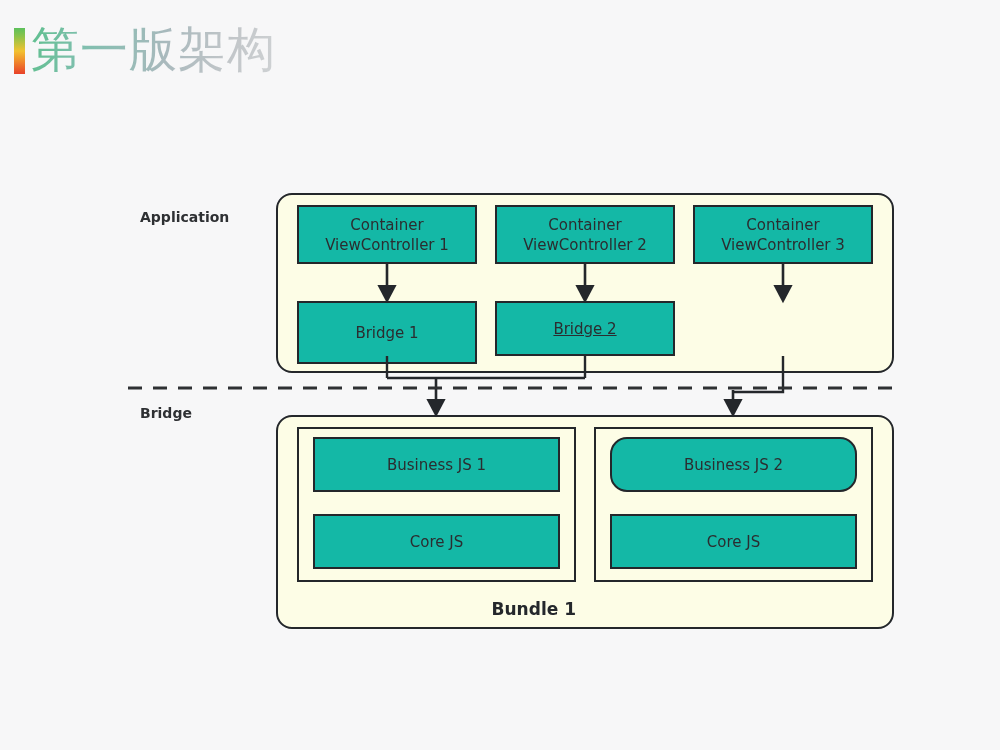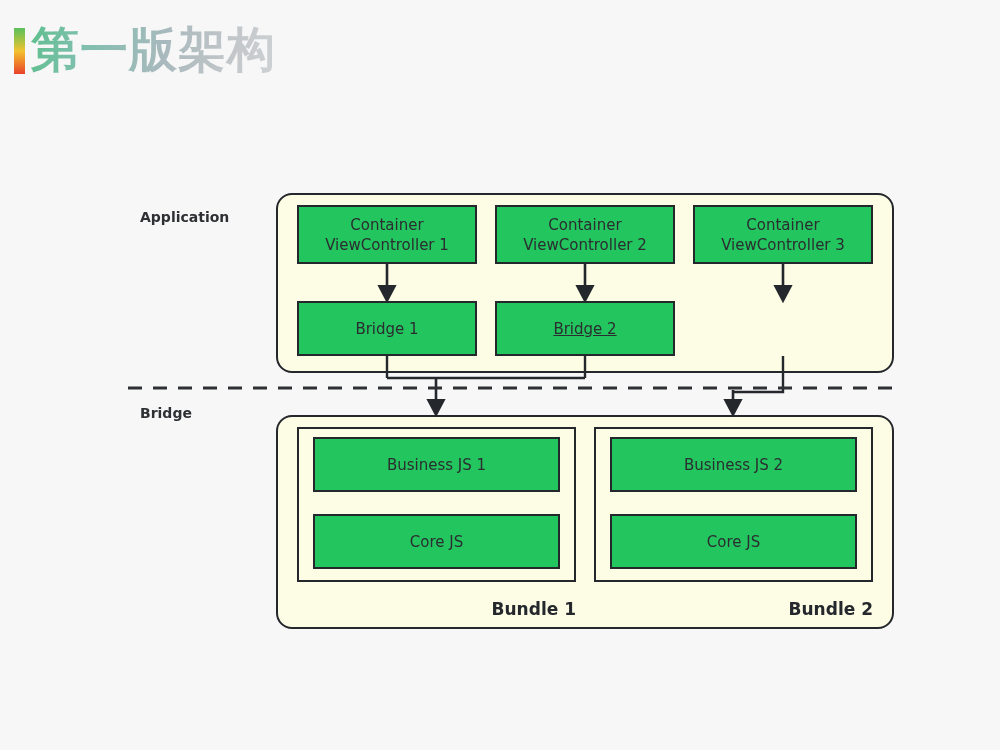--- a/index.html
+++ b/index.html
@@ -24,21 +24,21 @@
   .logo-bar {
     position: absolute;
     left: 14px; top: 28px;
     width: 11px; height: 46px;
     background: linear-gradient(to bottom, #5cc05c 0%, #8bc34a 18%, #f2c230 50%, #f08a2b 72%, #e8412a 100%);
   }
   .slide-title {
     position: absolute;
     left: 31px; top: 18px;
     font-size: 48px;
-    font-weight: 700;
+    font-weight: 400;
     letter-spacing: 1px;
     line-height: 62px;
     white-space: nowrap;
     background: linear-gradient(100deg, #5fbf8e 0%, #7fbfae 22%, #a9b9bd 55%, #c2c6c9 80%, #cfd2d4 100%);
     -webkit-background-clip: text;
     background-clip: text;
     color: transparent;
     -webkit-text-fill-color: transparent;
   }
   .apmcon {
@@ -75,21 +75,21 @@
   .group-round {
     position: absolute;
     background: #fdfde6;
     border: 2px solid #24272b;
     border-radius: 16px;
     box-sizing: border-box;
   }
   
   .node {
     position: absolute;
-    background: #22c55e;
+    background: #14b8a6;
     border: 2px solid #24272b;
     box-sizing: border-box;
     display: flex;
     align-items: center;
     justify-content: center;
     text-align: center;
     font-size: 15px;
     color: #2b2d30;
     line-height: 20px;
   }
@@ -143,46 +143,45 @@
       <span>ViewController 2</span>
     </span>
   </div>
   <div class="node" style="left:693px; top:205px; width:180px; height:59px;">
     <span>
       <span>Container</span><br>
       <span>ViewController 3</span>
     </span>
   </div>
 
-  <div class="node" style="left:297px; top:301px; width:180px; height:55px;">
+  <div class="node" style="left:297px; top:301px; width:180px; height:63px;">
     <span>Bridge 1</span>
   </div>
   <div class="node" style="left:495px; top:301px; width:180px; height:55px;text-decoration:underline;">
     <span>Bridge 2</span>
   </div>
 
   <div class="group-round" style="left:276px; top:415px; width:618px; height:214px;"></div>
 
   <div class="group-rect" style="left:297px; top:427px; width:279px; height:155px;"></div>
   <div class="node" style="left:313px; top:437px; width:247px; height:55px;">
     <span>Business JS 1</span>
   </div>
   <div class="node" style="left:313px; top:514px; width:247px; height:55px;">
     <span>Core JS</span>
   </div>
   <div class="bundle-caption" style="left:297px; top:599px; width:279px;">Bundle 1</div>
 
   <div class="group-rect" style="left:594px; top:427px; width:279px; height:155px;"></div>
-  <div class="node" style="left:610px; top:437px; width:247px; height:55px;">
+  <div class="node" style="left:610px; top:437px; width:247px; height:55px;border-radius:17px;">
     <span>Business JS 2</span>
   </div>
   <div class="node" style="left:610px; top:514px; width:247px; height:55px;">
     <span>Core JS</span>
   </div>
-  <div class="bundle-caption" style="left:594px; top:599px; width:279px;">Bundle 2</div>
 
   <svg class="connectors" viewBox="0 0 1000 750" width="1000" height="750">
     <defs>
       <marker id="arrowhead" markerWidth="9" markerHeight="9" refX="5.4" refY="4.5" orient="auto" markerUnits="strokeWidth">
         <path d="M0,0.8 L7,4.5 L0,8.2 z" fill="#24272b"></path>
       </marker>
     </defs>
 
     <line x1="387" y1="264" x2="387" y2="299" stroke="#24272b" stroke-width="2.6" marker-end="url(#arrowhead)"></line>
     <line x1="585" y1="264" x2="585" y2="299" stroke="#24272b" stroke-width="2.6" marker-end="url(#arrowhead)"></line>

